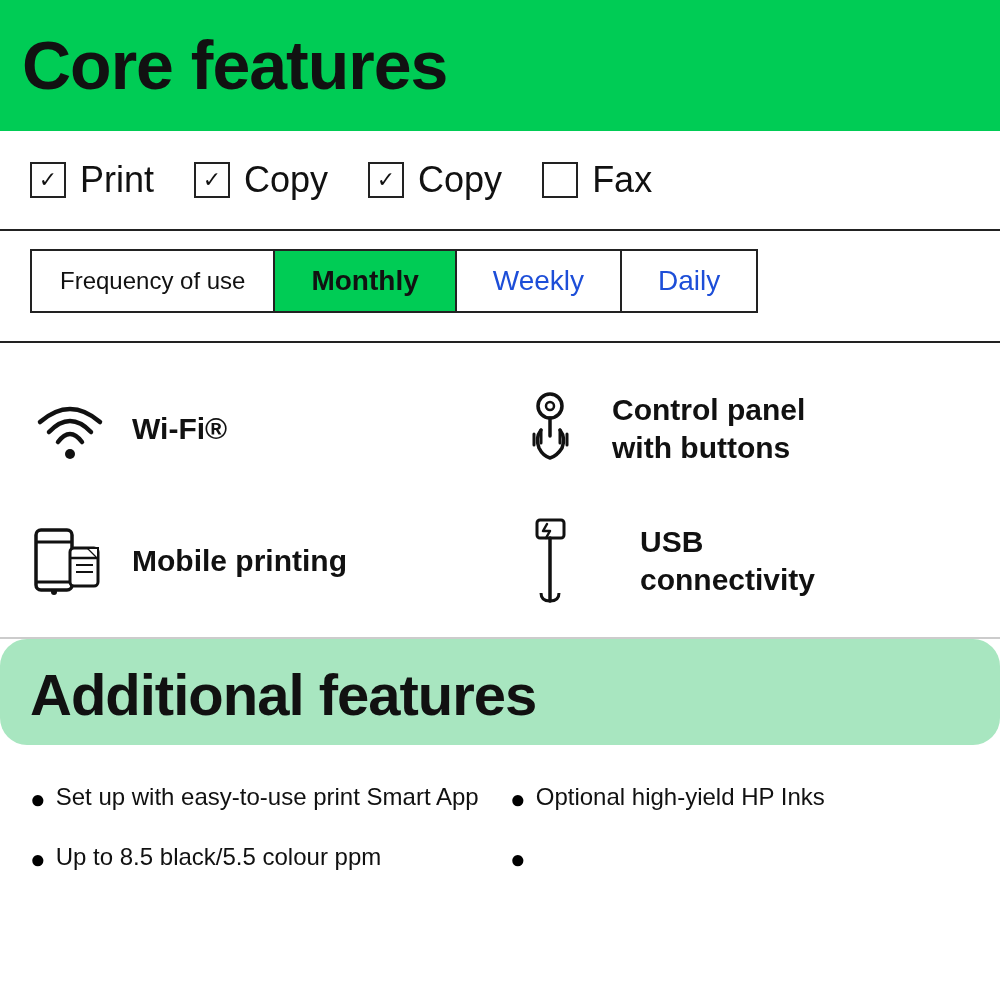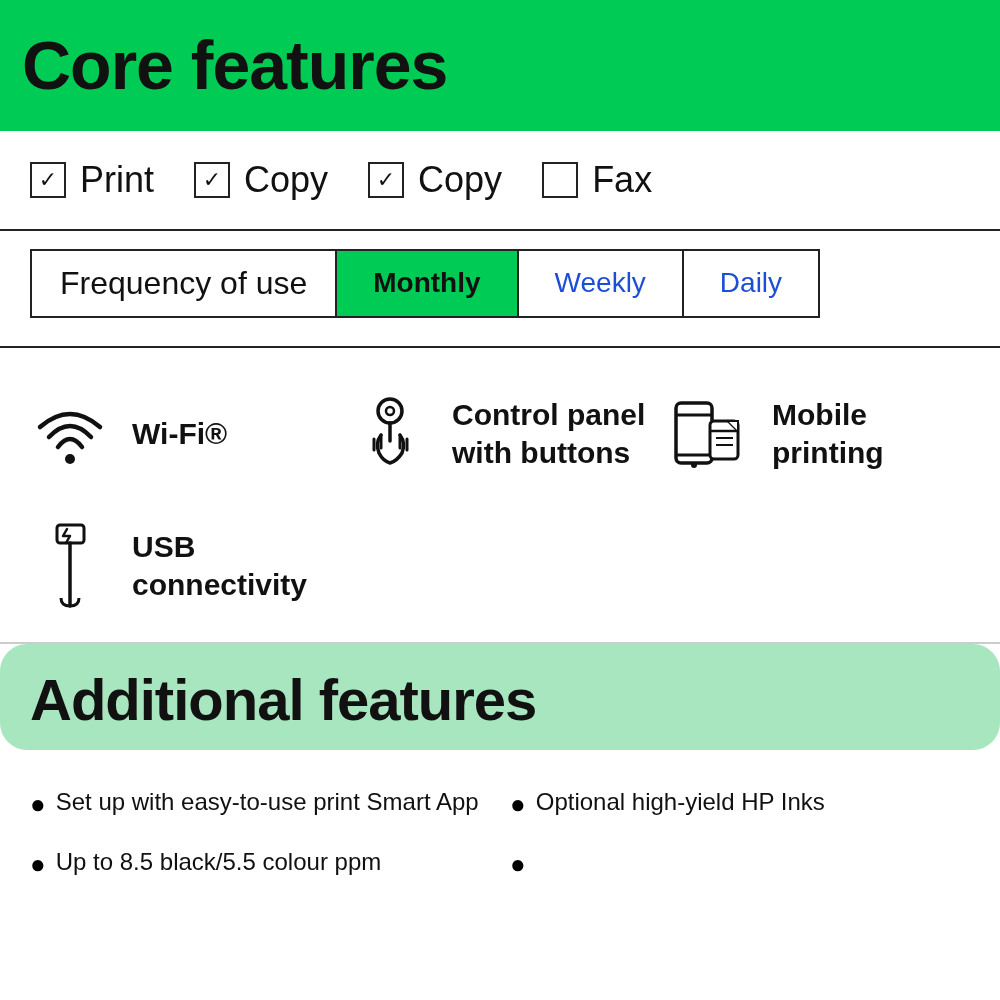--- a/index.html
+++ b/index.html
@@ -67,21 +67,21 @@
       border-bottom: 2px solid #222;
     }
     .frequency-row {
       display: flex;
       align-items: stretch;
       border: 2px solid #222;
       width: fit-content;
     }
     .freq-label {
       padding: 14px 28px;
-      font-size: 32px;
+      font-size: 24px;
       color: #111;
       border-right: 2px solid #222;
       display: flex;
       align-items: center;
     }
     .freq-option {
       padding: 14px 36px;
       font-size: 28px;
       color: #1d4ed8;
       border-right: 2px solid #222;
@@ -96,21 +96,21 @@
       background: #00cc55;
       color: #111;
       font-weight: 600;
     }
 
     
     .features-section {
       background: #fff;
       padding: 30px 30px 20px 30px;
       display: grid;
-      grid-template-columns: 1fr 1fr 1fr;
+      grid-template-columns: 1fr 1fr;
       gap: 20px 20px;
       border-bottom: 2px solid #ccc;
     }
     .feature-item {
       display: flex;
       align-items: center;
       gap: 22px;
       padding: 16px 0;
     }
     .feature-icon {
@@ -282,21 +282,21 @@
 
         <rect x="14" y="2" width="27" height="18" rx="3" stroke="#111" stroke-width="3" fill="none"></rect>
 
         <path d="M24 6 L20 13 L27 13 L23 20" stroke="#111" stroke-width="2.5" stroke-linecap="round" stroke-linejoin="round"></path>
 
         <line x1="27" y1="20" x2="27" y2="83" stroke="#111" stroke-width="3.5" stroke-linecap="round"></line>
 
         <path d="M18 75 Q18 83 27 83 Q36 83 36 75" stroke="#111" stroke-width="3" fill="none"></path>
       </svg>
     </div>
-    <span class="feature-text" style="white-space: pre-line;">USB
+    <span class="feature-text" style="white-space: pre-line; margin-left: 28px;">USB
 connectivity</span>
   </div>
 </div>
 
 <div class="additional-section" style="background: #a8e6c0; border-radius: 27px;">
   <h2 class="additional-title">Additional features</h2>
 </div>
 
 <div class="bullets-section">
   <div class="bullet-item">

